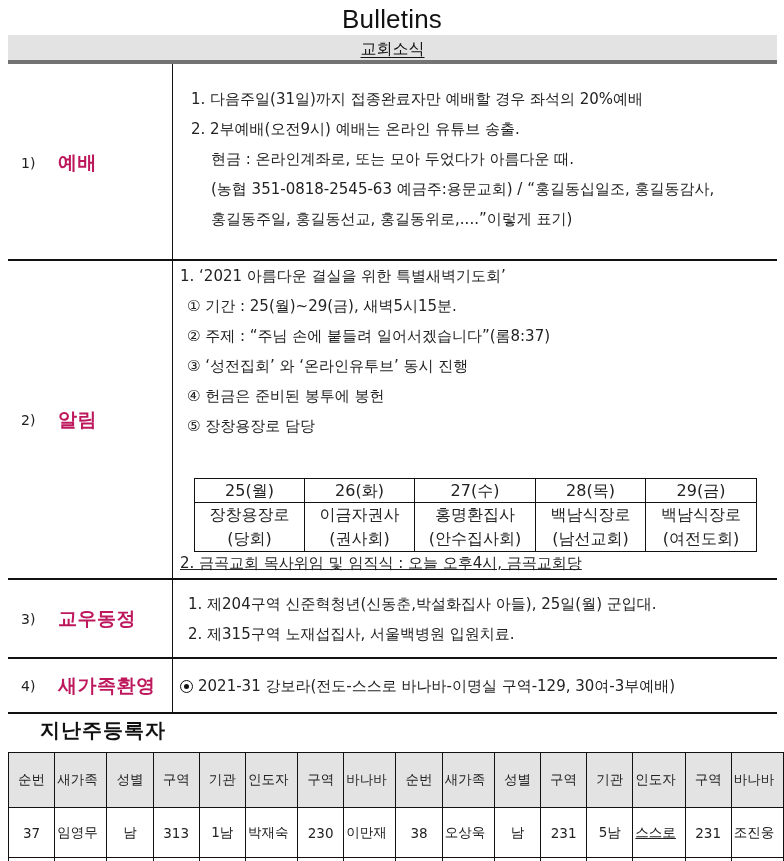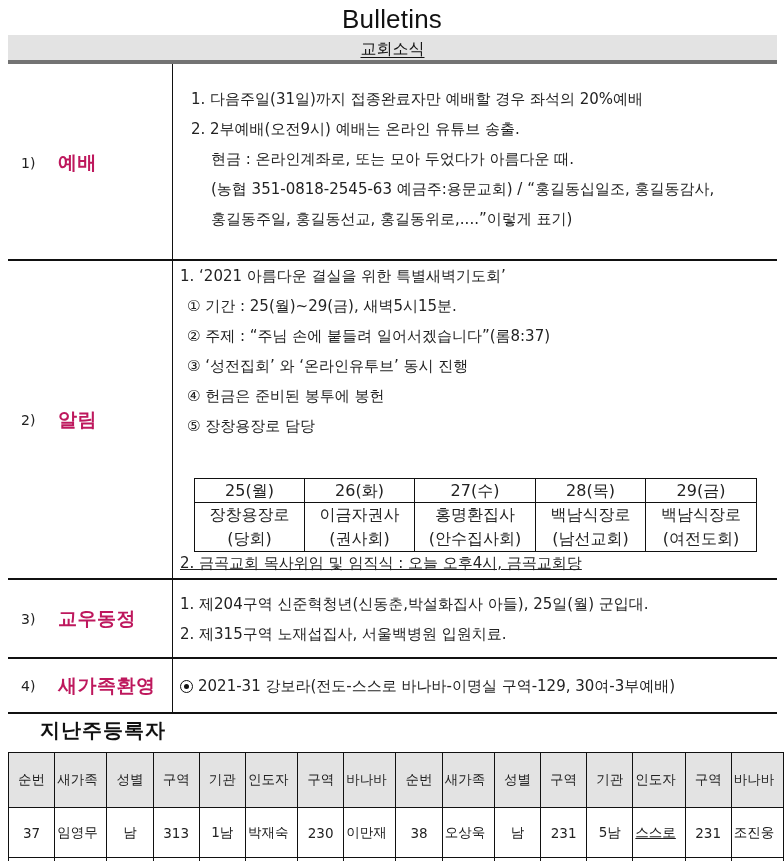--- a/index.html
+++ b/index.html
@@ -140,21 +140,21 @@
 
 <div class="content" style="top:548px;text-decoration:underline;">
   <div class="line">2.  금곡교회  목사위임  및  임직식 :  오늘  오후4시,  금곡교회당</div>
 </div>
 <div class="hline" style="top:578px;"></div>
 
 <div class="sect-label" style="top:580px;height:77px;">
   <span class="num">3)</span>
   <span class="name">교우동정</span>
 </div>
-<div class="content" style="top:589px;">
+<div class="content" style="top:589px;margin-left:8px;">
   <div class="line">1.  제204구역  신준혁청년(신동춘,박설화집사  아들),  25일(월)  군입대.</div>
   <div class="line">2.  제315구역  노재섭집사,  서울백병원  입원치료.</div>
 </div>
 <div class="hline" style="top:657px;"></div>
 
 <div class="sect-label" style="top:659px;height:54px;">
   <span class="num">4)</span>
   <span class="name">새가족환영</span>
 </div>
 <div class="content" style="top:671px;">

